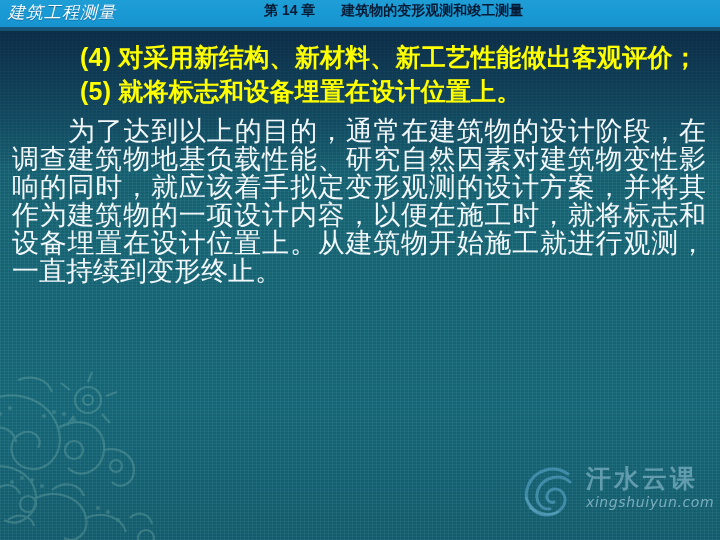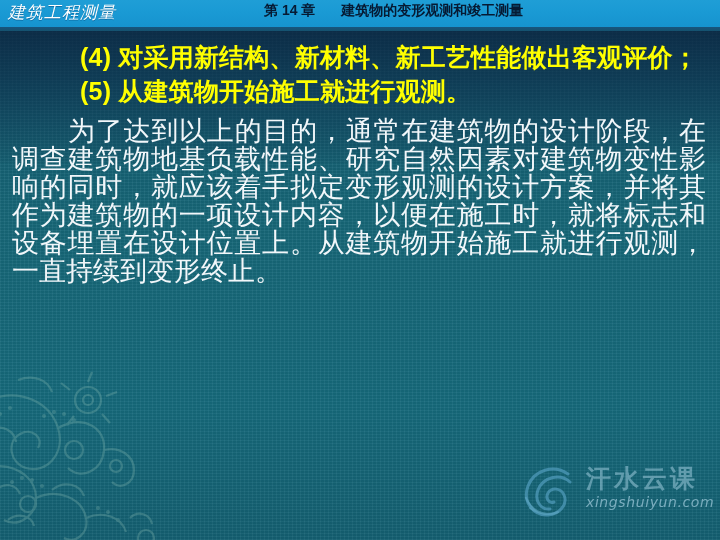--- a/index.html
+++ b/index.html
@@ -195,21 +195,21 @@
   <div id="header-underline"></div>
   <div id="header-left">建筑工程测量</div>
   <div id="header-title">
     <span class="chapno">第 14 章</span><span>建筑物的变形观测和竣工测量</span>
   </div>
 
   <div id="content">
 
     <div class="bullet-line"><span class="num">(4)</span><span> 对采用新结构、新材料、新工艺性能做出客观评价；</span></div>
 
-    <div class="bullet-line"><span class="num">(5)</span><span> 从建筑物开始施工就进行观测。</span></div>
+    <div class="bullet-line"><span class="num">(5)</span><span> 就将标志和设备埋置在设计位置上。</span></div>
 
     <div id="para">为了达到以上的目的，通常在建筑物的设计阶段，在调查建筑物地基负载性能、研究自然因素对建筑物变性影响的同时，就应该着手拟定变形观测的设计方案，并将其作为建筑物的一项设计内容，以便在施工时，就将标志和设备埋置在设计位置上。从建筑物开始施工就进行观测，一直持续到变形终止。</div>
   </div>
 
   <div id="watermark">
     <svg id="wm-logo" viewBox="0 0 62 62" xmlns="http://www.w3.org/2000/svg">
       <g fill="none" stroke="#5ba6c9" stroke-width="3" opacity="0.75" stroke-linecap="round">
         <path d="M48,14 C34,4 14,10 8,26 C2,42 14,56 28,55 C40,54 48,44 44,35 C41,28 32,27 28,33 C25,38 29,44 34,42"></path>
         <path d="M50,22 C40,13 23,17 18,30 C14,41 21,50 30,49"></path>
       </g>

